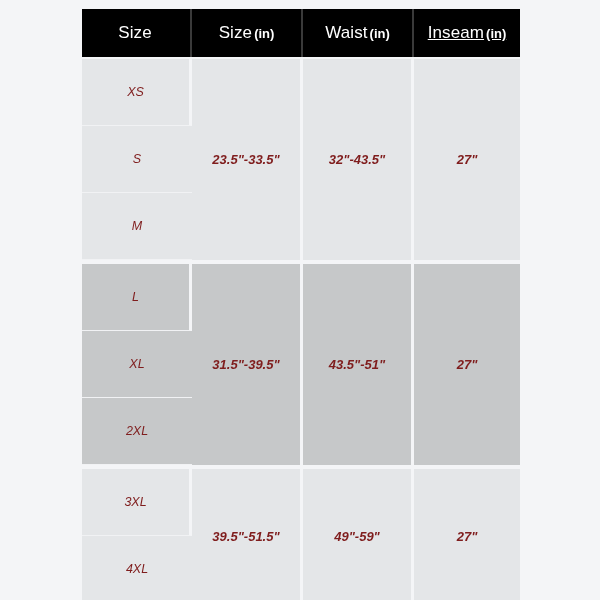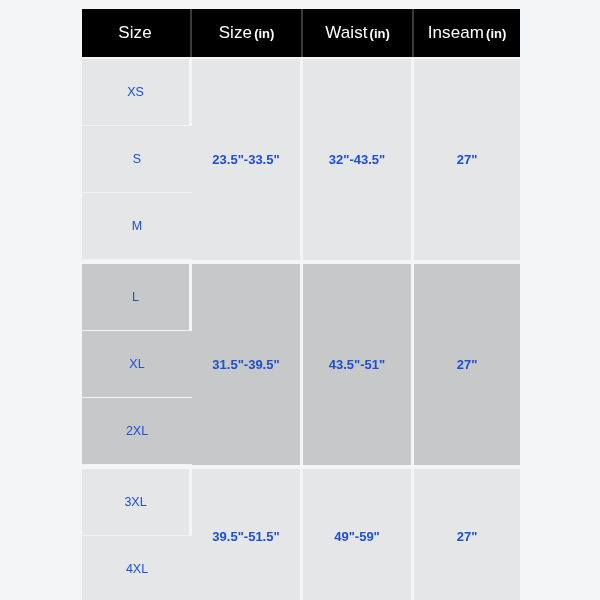--- a/index.html
+++ b/index.html
@@ -41,40 +41,41 @@
     color: #ffffff;
     height: 48px;
     font-size: 17px;
     font-weight: 400;
     text-align: center;
     vertical-align: middle;
     padding: 0;
     border-right: 2px solid #3a3a3a;
     letter-spacing: 0.1px;
   }
-  thead th:last-child { border-right: none; }
+  thead th:last-child { border-right: none; text-decoration: underline; }
 
   th .unit {
     font-size: 13px;
     font-weight: bold;
     vertical-align: baseline;
     margin-left: 2px;
     letter-spacing: 0;
   }
 
   
   tbody td {
     height: 66px;
     text-align: center;
     vertical-align: middle;
     padding: 0;
     font-size: 12.5px;
-    color: #1d4ed8;
+    color: #7f1d1d;
     border-right: 3px solid #f4f5f7;
     border-bottom: 1px solid #f1f2f4;
+    font-style: italic;
   }
   tbody td:last-child { border-right: none; }
 
   tbody td.size-cell {
     font-weight: 400;
     font-size: 12.5px;
   }
 
   tbody td.measure-cell {
     font-weight: bold;

